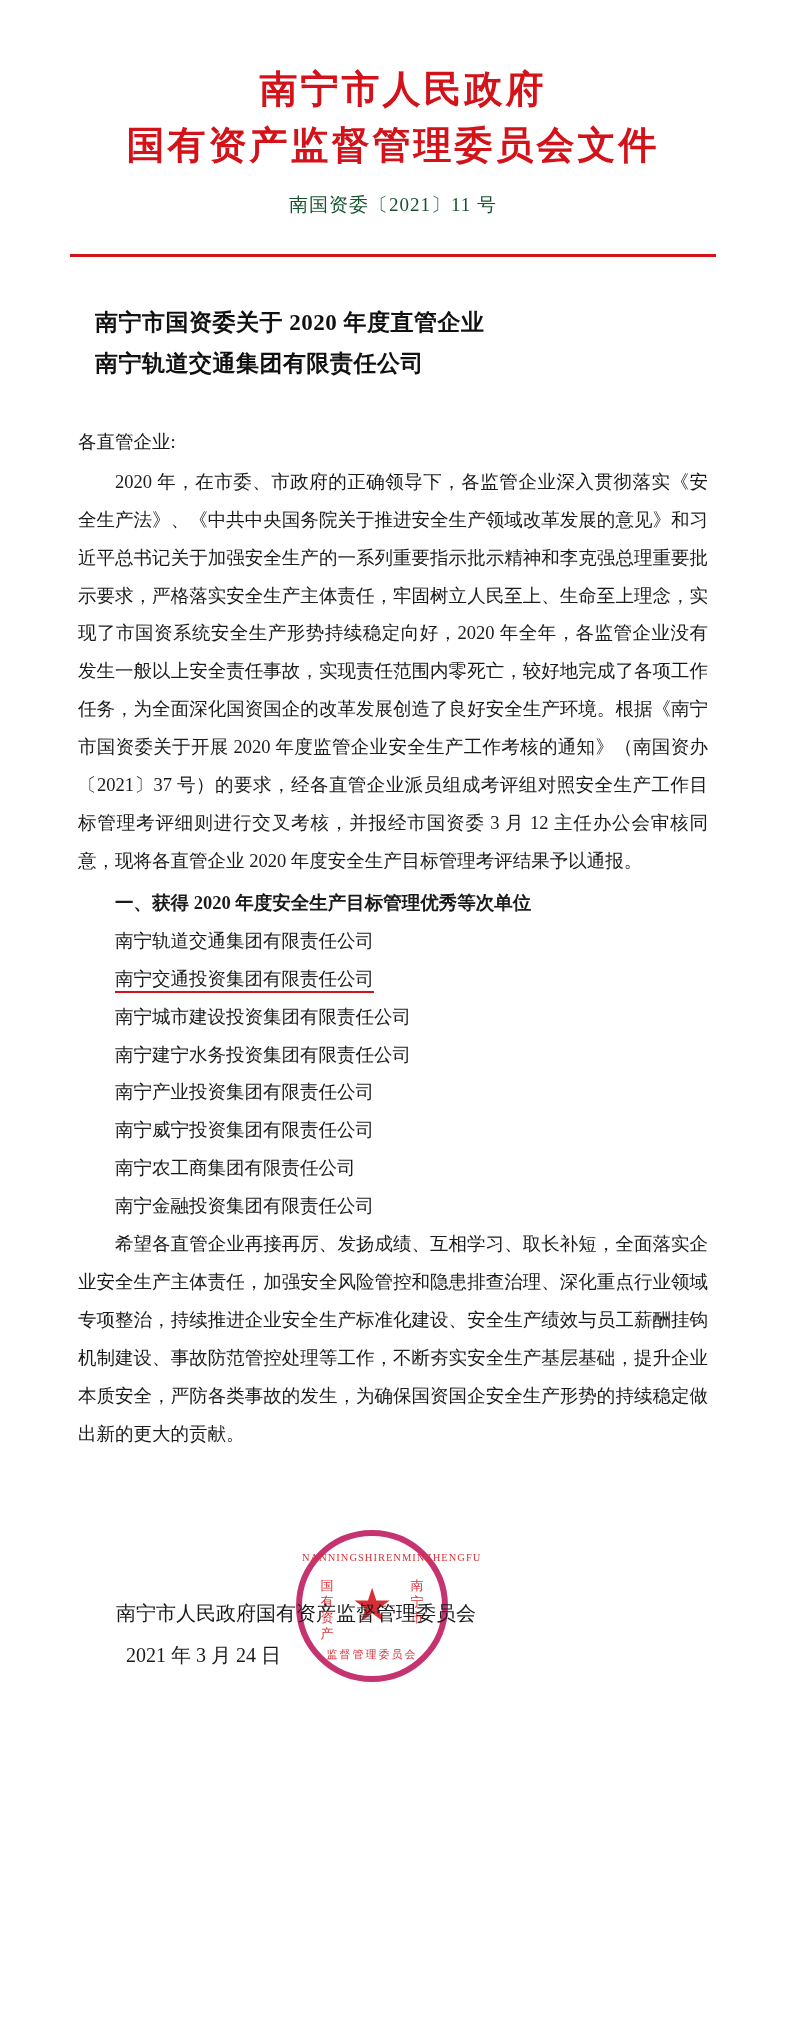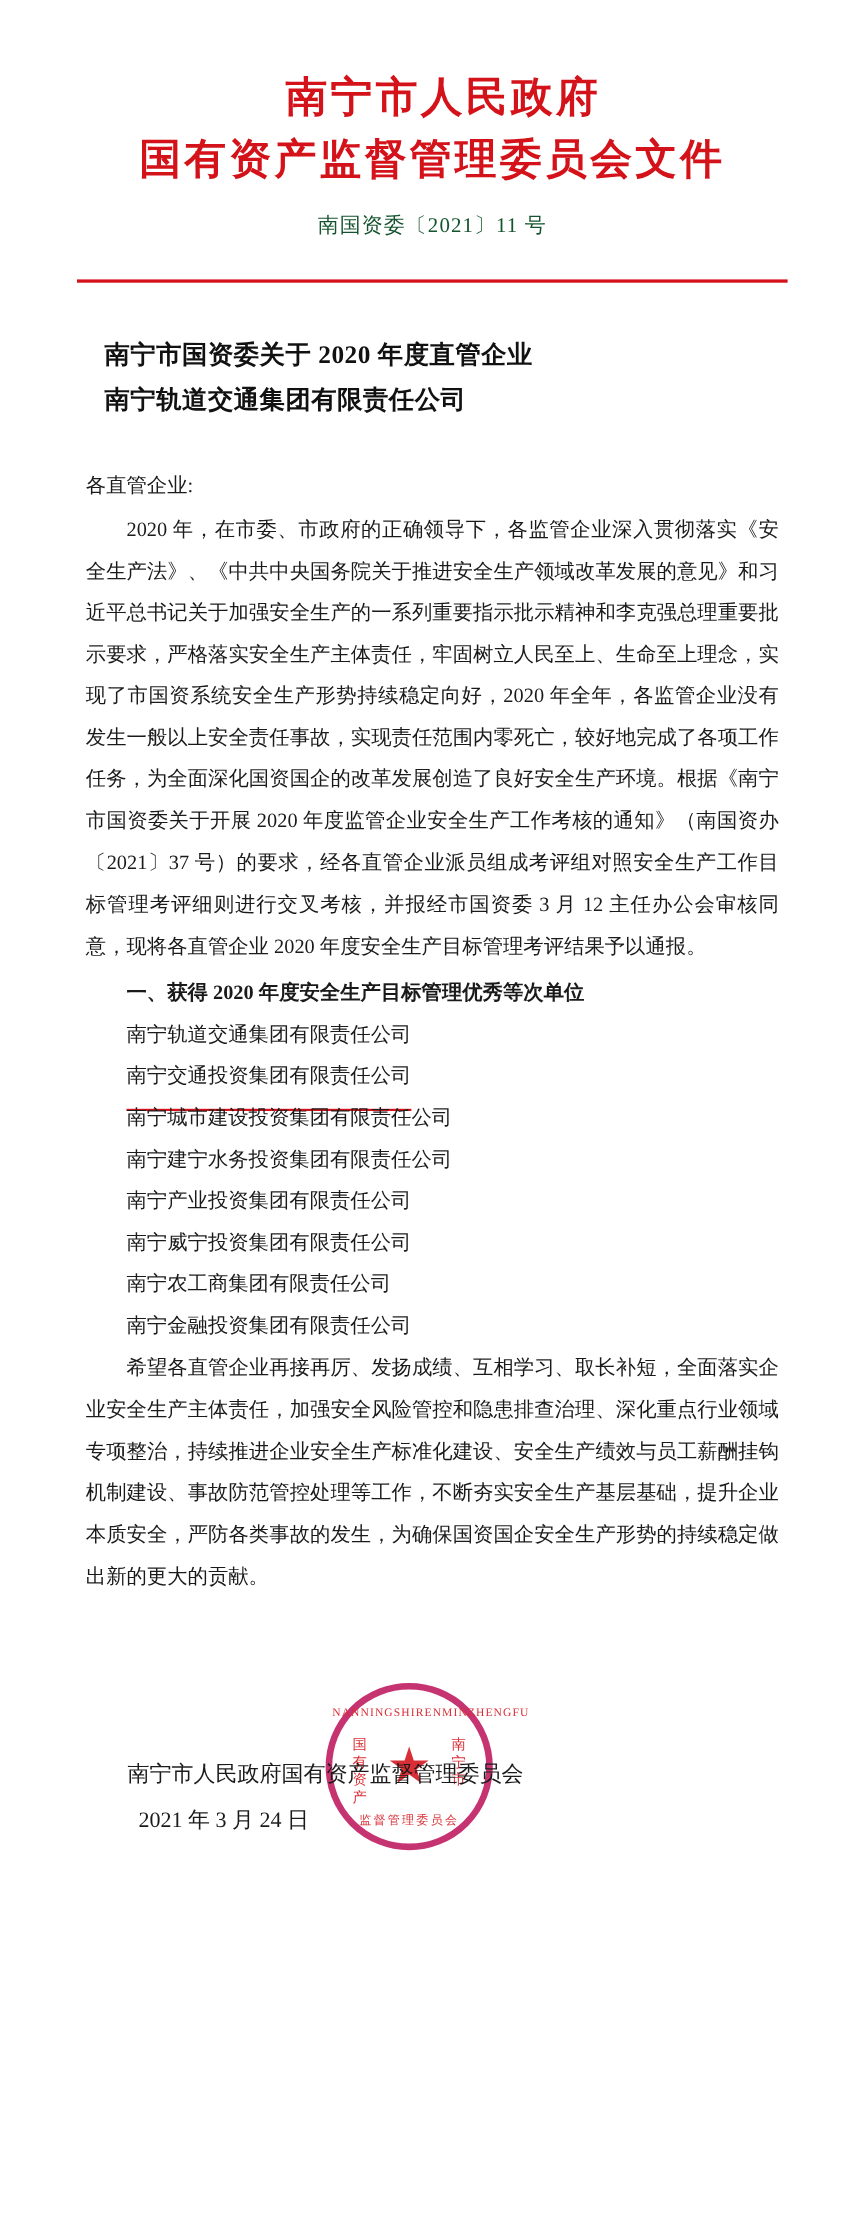--- a/index.html
+++ b/index.html
@@ -89,21 +89,21 @@
     margin: 4px 0 0 0;
   }
   .unit-line {
     text-indent: 2em;
     margin: 0;
     position: relative;
     display: block;
   }
   .unit-line.underlined .unit-text {
     border-bottom: 2px solid #d4121a;
-    padding-bottom: 19px;
+    padding-bottom: 2px;
   }
 
   
   .sign-block {
     margin: 66px 78px 0 78px;
     position: relative;
     height: 180px;
   }
   .sign-lines {
     position: absolute;

